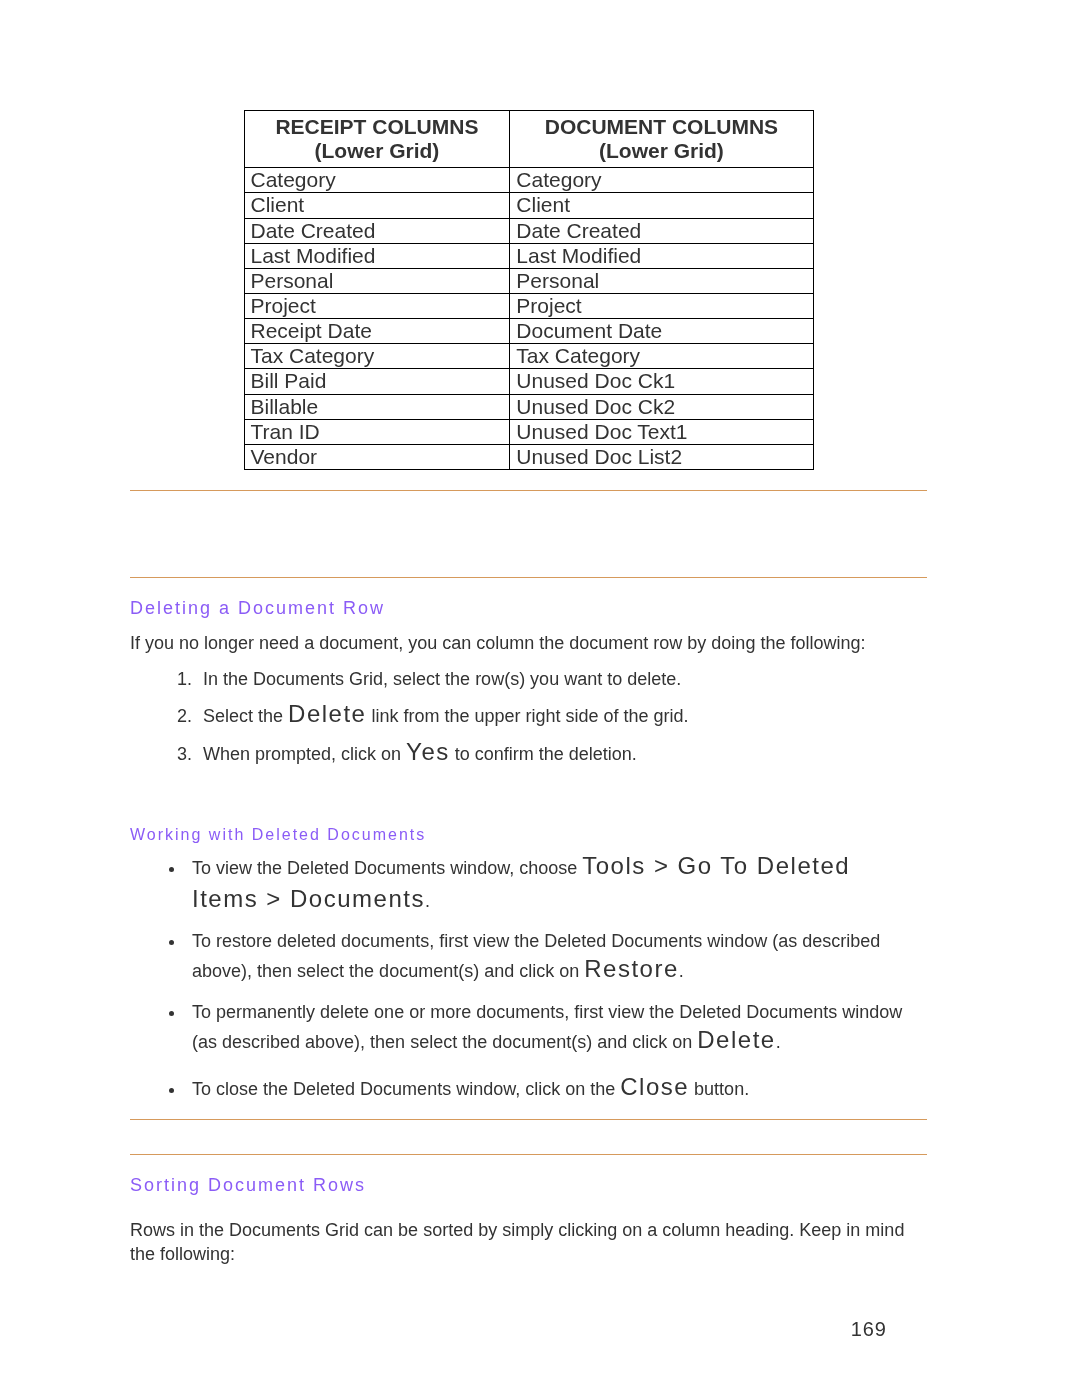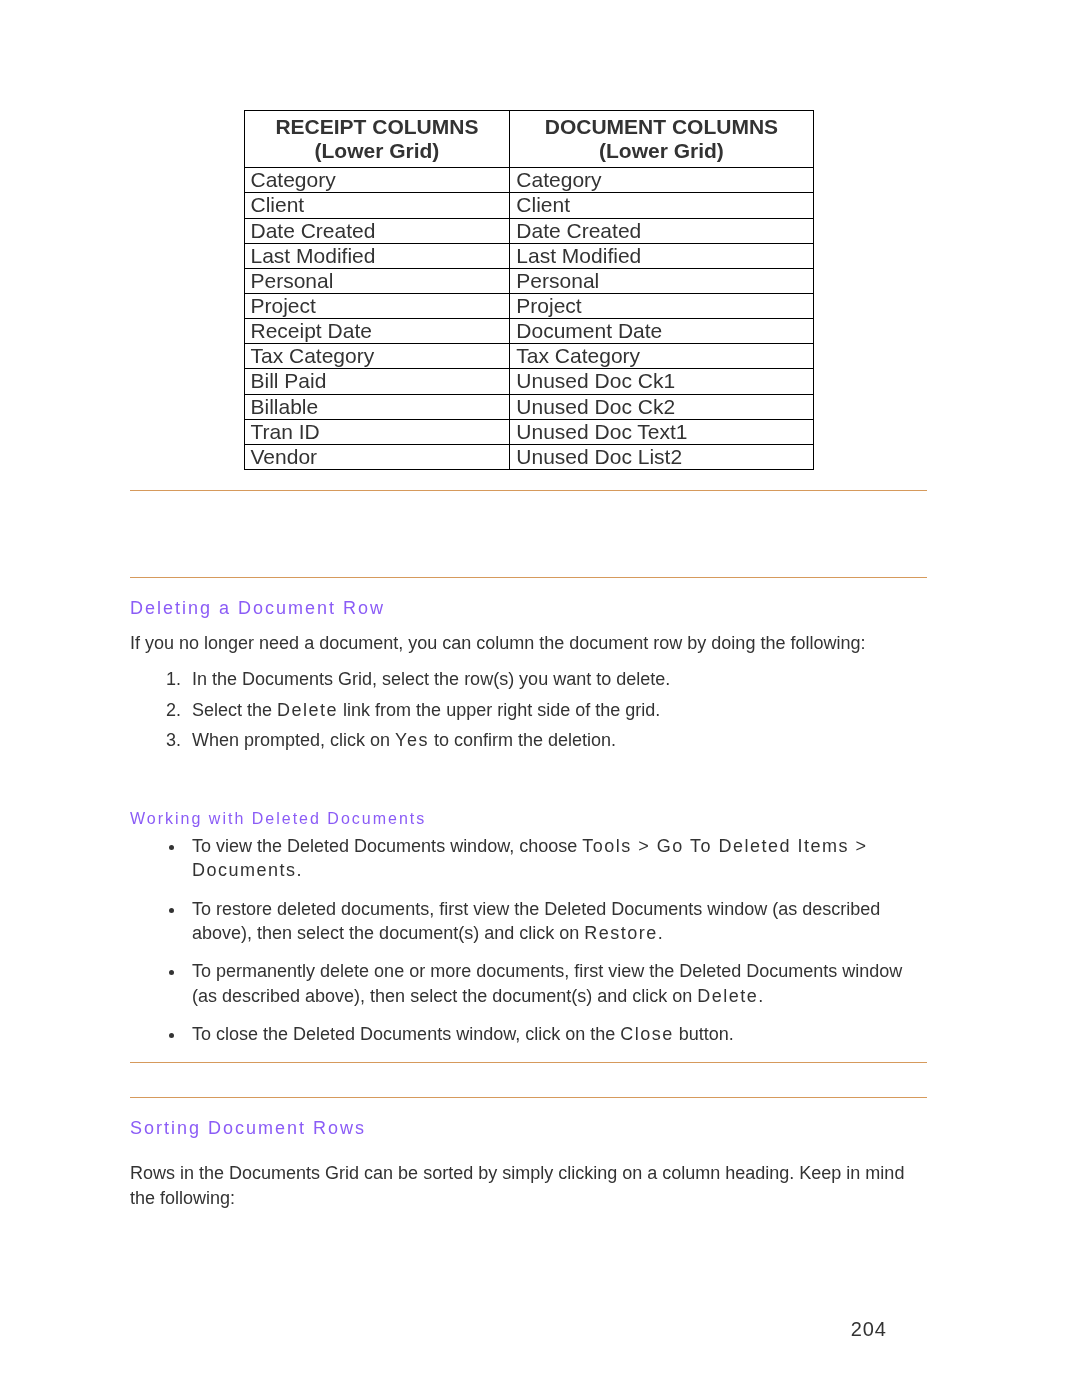--- a/index.html
+++ b/index.html
@@ -72,37 +72,38 @@
   font-family: Verdana, Geneva, sans-serif;
   font-size: 18px;
   color: #333;
   padding-left: 56px;
   margin: 6px 0 20px 0;
 }
 ol.steps li {
   margin-bottom: 6px;
   padding-left: 6px;
   line-height: 1.35;
+  margin-left: 11px;
 }
 ul.bullets {
   font-family: Verdana, Geneva, sans-serif;
   font-size: 18px;
   color: #333;
   padding-left: 56px;
   margin: 0 16px 16px 0;
   list-style: disc;
 }
 ul.bullets li {
   margin-bottom: 14px;
   padding-left: 6px;
   line-height: 1.35;
 }
 .strong-inline {
   letter-spacing: 1.5px;
-  font-size: 18px;
+  font-size: 24px;
 }
 .page-number {
   position: absolute;
   bottom: 56px;
   right: 170px;
   font-family: Verdana, Geneva, sans-serif;
   font-size: 20px;
   color: #333;
   letter-spacing: 1px;
 }
@@ -202,14 +203,14 @@
     </ul>
 
   <hr class="orange">
   <div style="height:6px"></div>
   <hr class="orange">
 
   <div class="sorting-heading">Sorting Document Rows</div>
   <div style="height:10px"></div>
   <p class="body-text">Rows in the Documents Grid can be sorted by simply clicking on a column heading. Keep in mind the following:</p>
 
-  <div class="page-number">204</div>
+  <div class="page-number">169</div>
 </div>
 
 </body></html>

